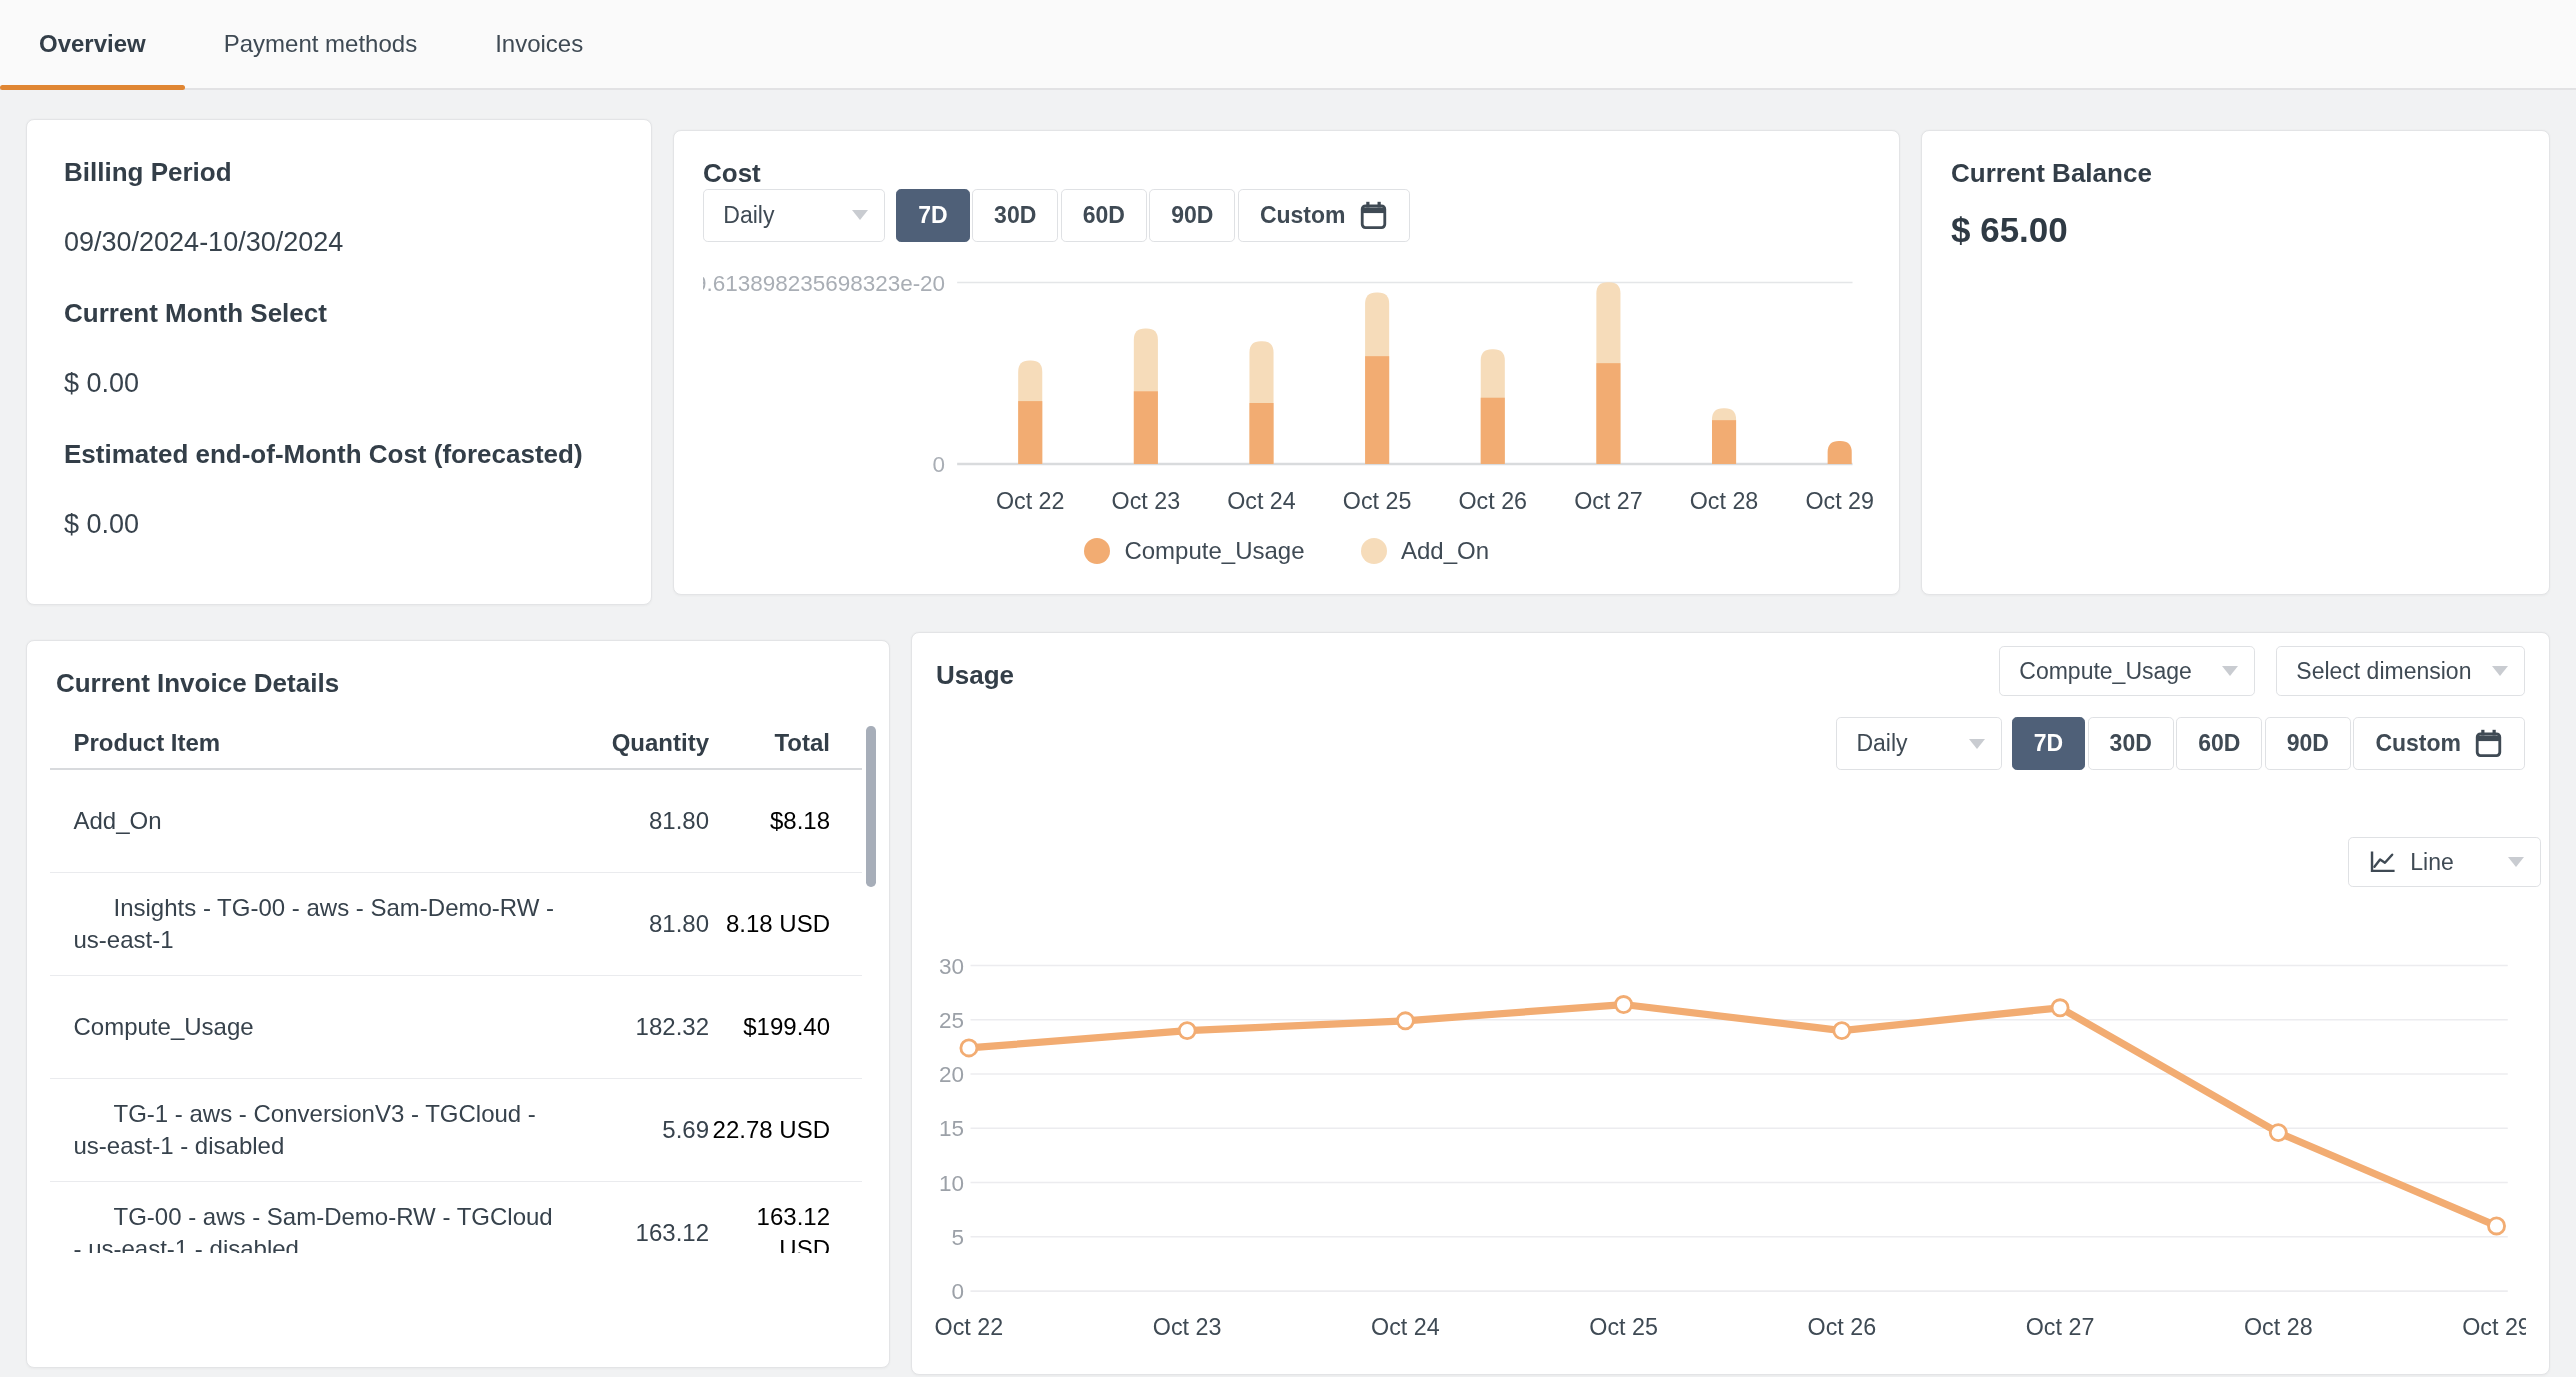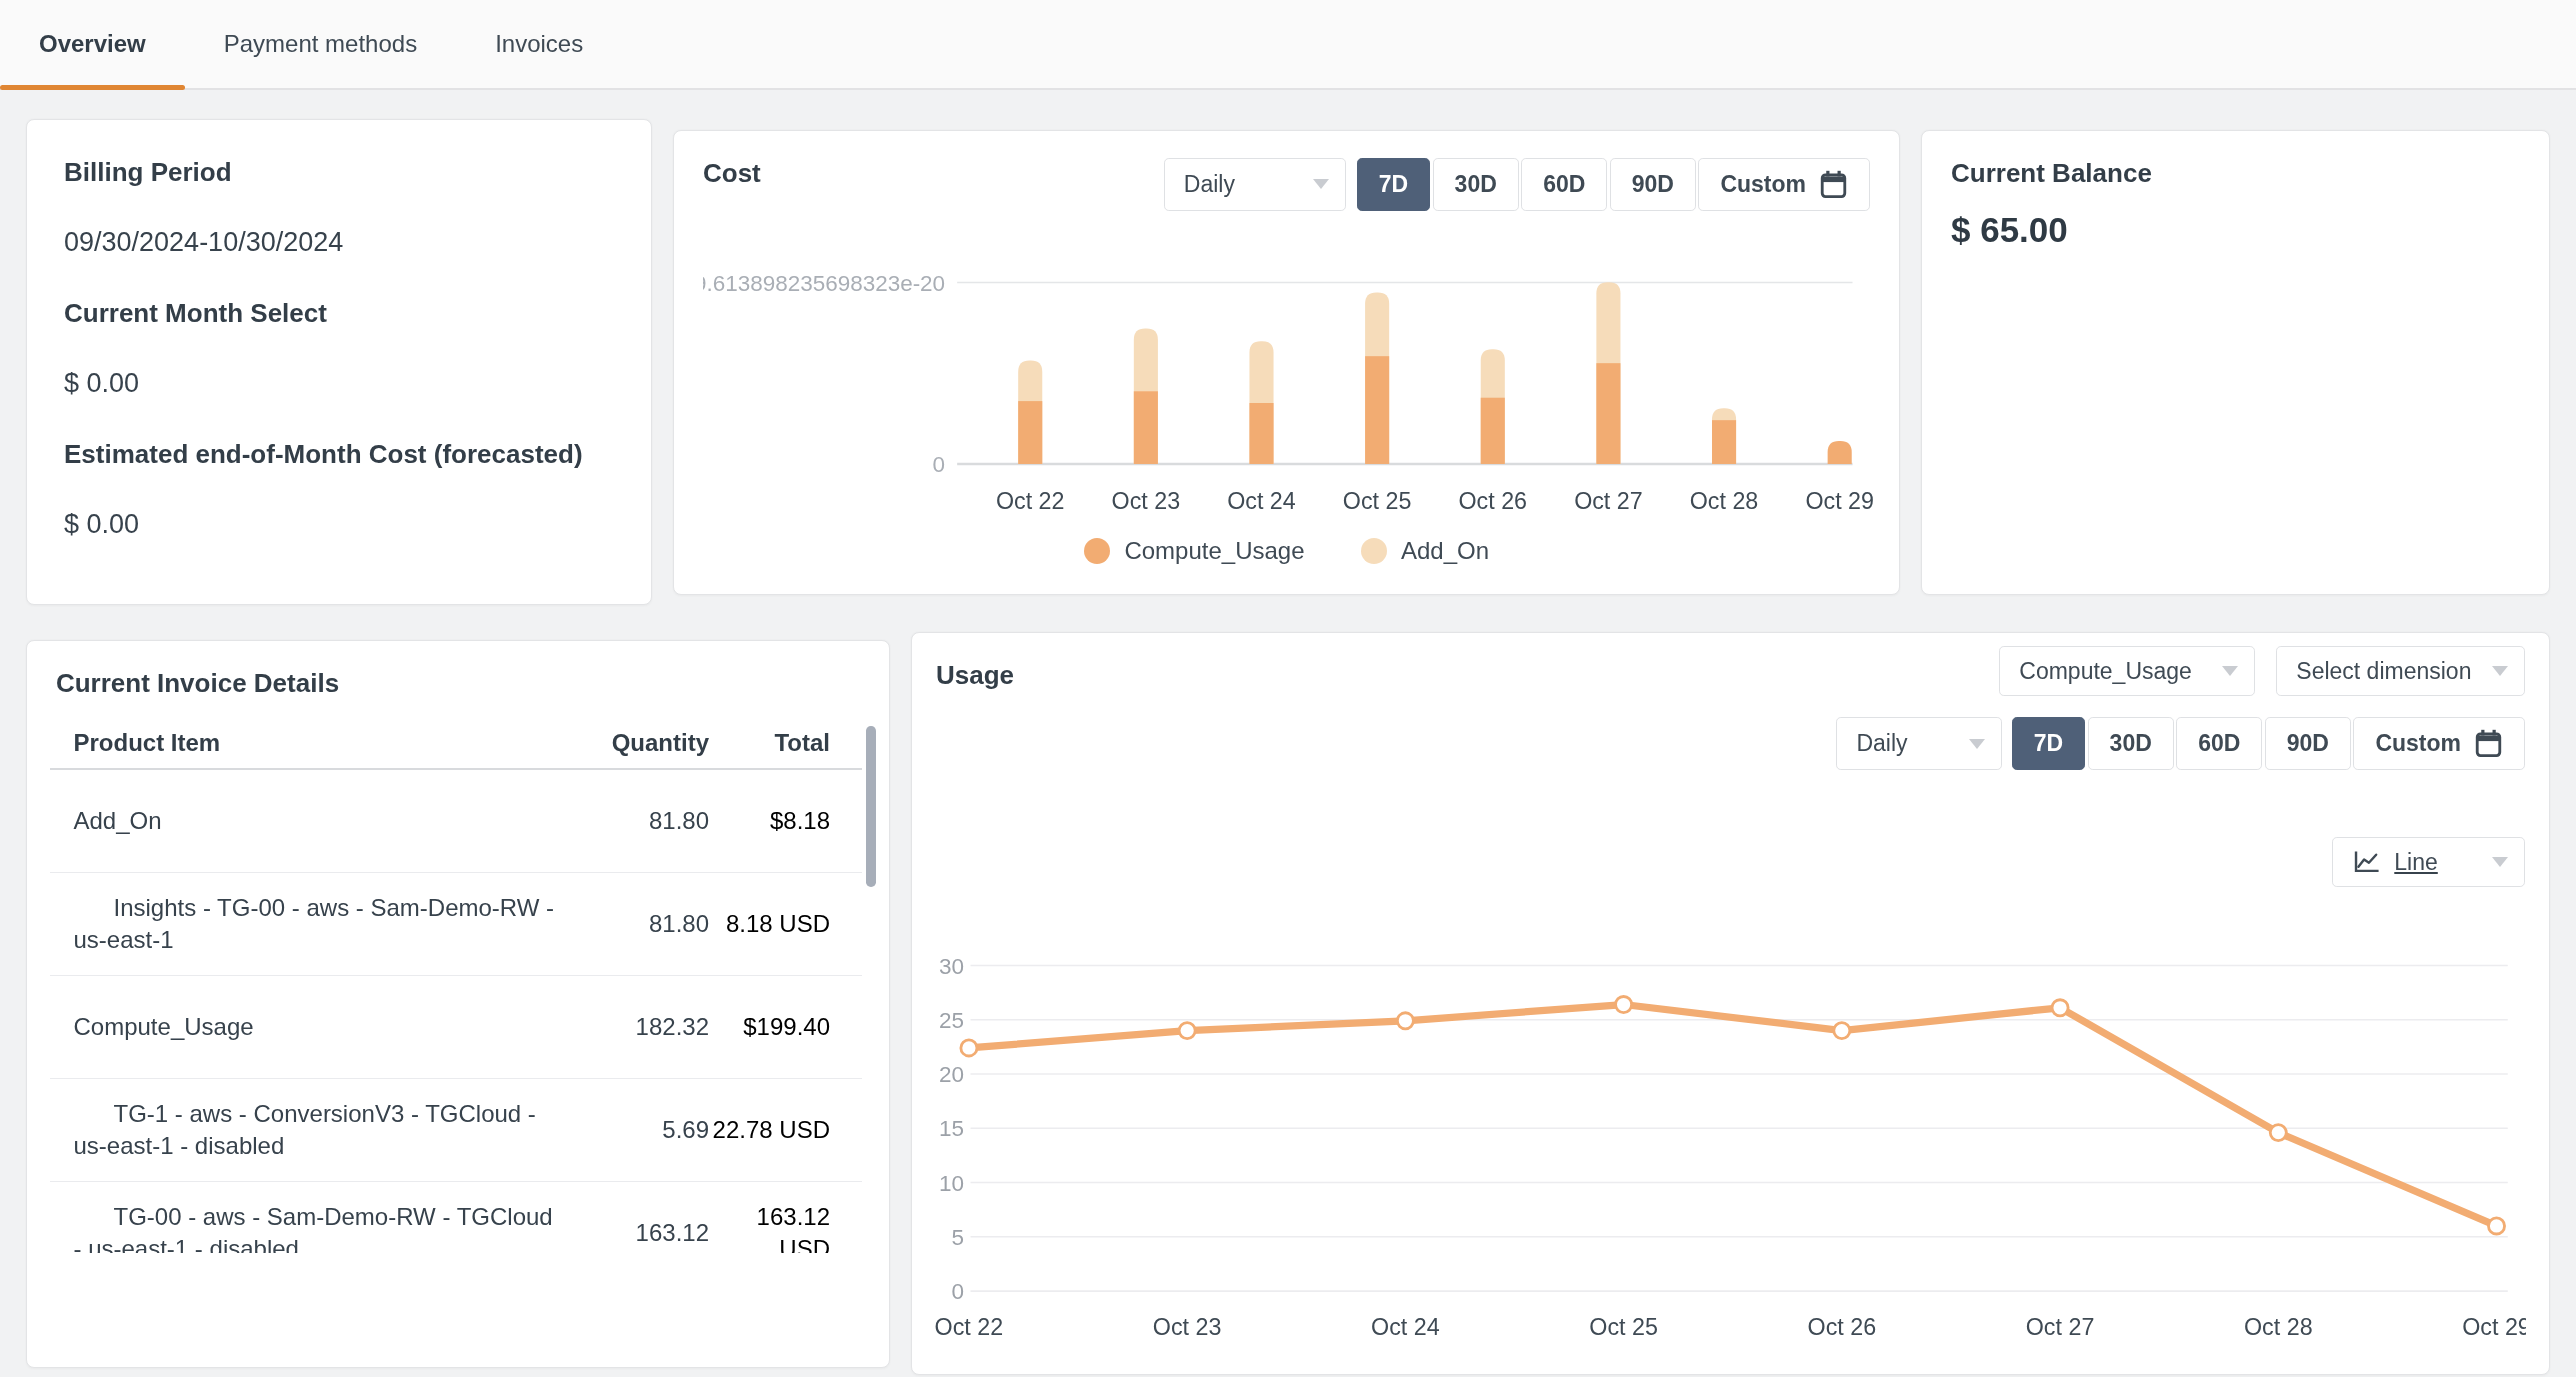--- a/index.html
+++ b/index.html
@@ -19,21 +19,21 @@
 
   .card-title { font-size:26px; font-weight:bold; color:#333e48; }
 
   
   .billing-card { width:626px; height:486px; padding:37px; }
   .billing-card .blabel { font-size:26px; font-weight:bold; margin-bottom:39px; color:#333e48; }
   .billing-card .bvalue { font-size:27px; margin-bottom:40px; color:#37424c; }
 
   
   .cost-card { flex:1; height:465px; padding:27px 29px; }
-  .card-header { display:flex; justify-content:space-between; align-items:flex-start; }
+  .card-header { display:flex; justify-content:space-between; align-items:flex-start;flex-direction:column; }
   .controls { display:flex; gap:11.3px; align-items:center; }
 
   .select-box { height:53px; background:#fff; border:0.8px solid #dfe1e4; border-radius:4.8px;
     display:flex; align-items:center; justify-content:space-between; padding:0 16px 0 19.3px; cursor:pointer; }
   .select-box .sel-label { font-size:23px; color:#3f4a54; }
   .chevron { width:0; height:0; border-left:8.8px solid transparent; border-right:8.8px solid transparent; border-top:10.5px solid #c9ccd1; margin-left:13px; }
 
   .btn-group { display:flex; gap:2.4px; }
   .range-btn { height:53px; background:#fff; border:0.8px solid #dfe1e4; border-radius:4.8px;
     font-size:23px; font-weight:bold; color:#3f4a54; padding:0 21px; display:flex; align-items:center; cursor:pointer; font-family:"Liberation Sans",sans-serif; }
@@ -63,21 +63,21 @@
   .cell-total { width:121px; text-align:right; font-size:24px; line-height:32px; color:#000000; }
   .h-name { flex:1; }
   .h-qty { width:137px; text-align:right; }
   .h-total { width:121px; text-align:right; }
   .scroll-thumb { position:absolute; right:13px; top:85px; width:9.7px; height:161px; border-radius:4.8px; background:#a7aeb9; cursor:pointer; }
 
   
   .usage-card { flex:1; height:743px; padding:27px 24px; }
   .usage-row1 { position:absolute; top:13px; right:24px; display:flex; gap:21px; }
   .usage-row2 { position:absolute; top:84px; right:24px; display:flex; gap:9.7px; }
-  .usage-row3 { position:absolute; top:204px; right:24px;text-decoration:underline; }
+  .usage-row3 { position:absolute; top:204px; right:8px; }
   .sel-metric { width:256px; height:50px; }
   .sel-dimension { width:249px; height:50px; }
   .sel-granularity { width:166px; }
   .sel-charttype { width:193px; height:50px; }
   .sel-charttype .sel-label { display:flex; align-items:center; gap:13px; }
   .usage-chart-svg { position:absolute; left:21px; top:322px; }
 
   svg text { font-family:"Liberation Sans",sans-serif; }
 </style>
 </head>

